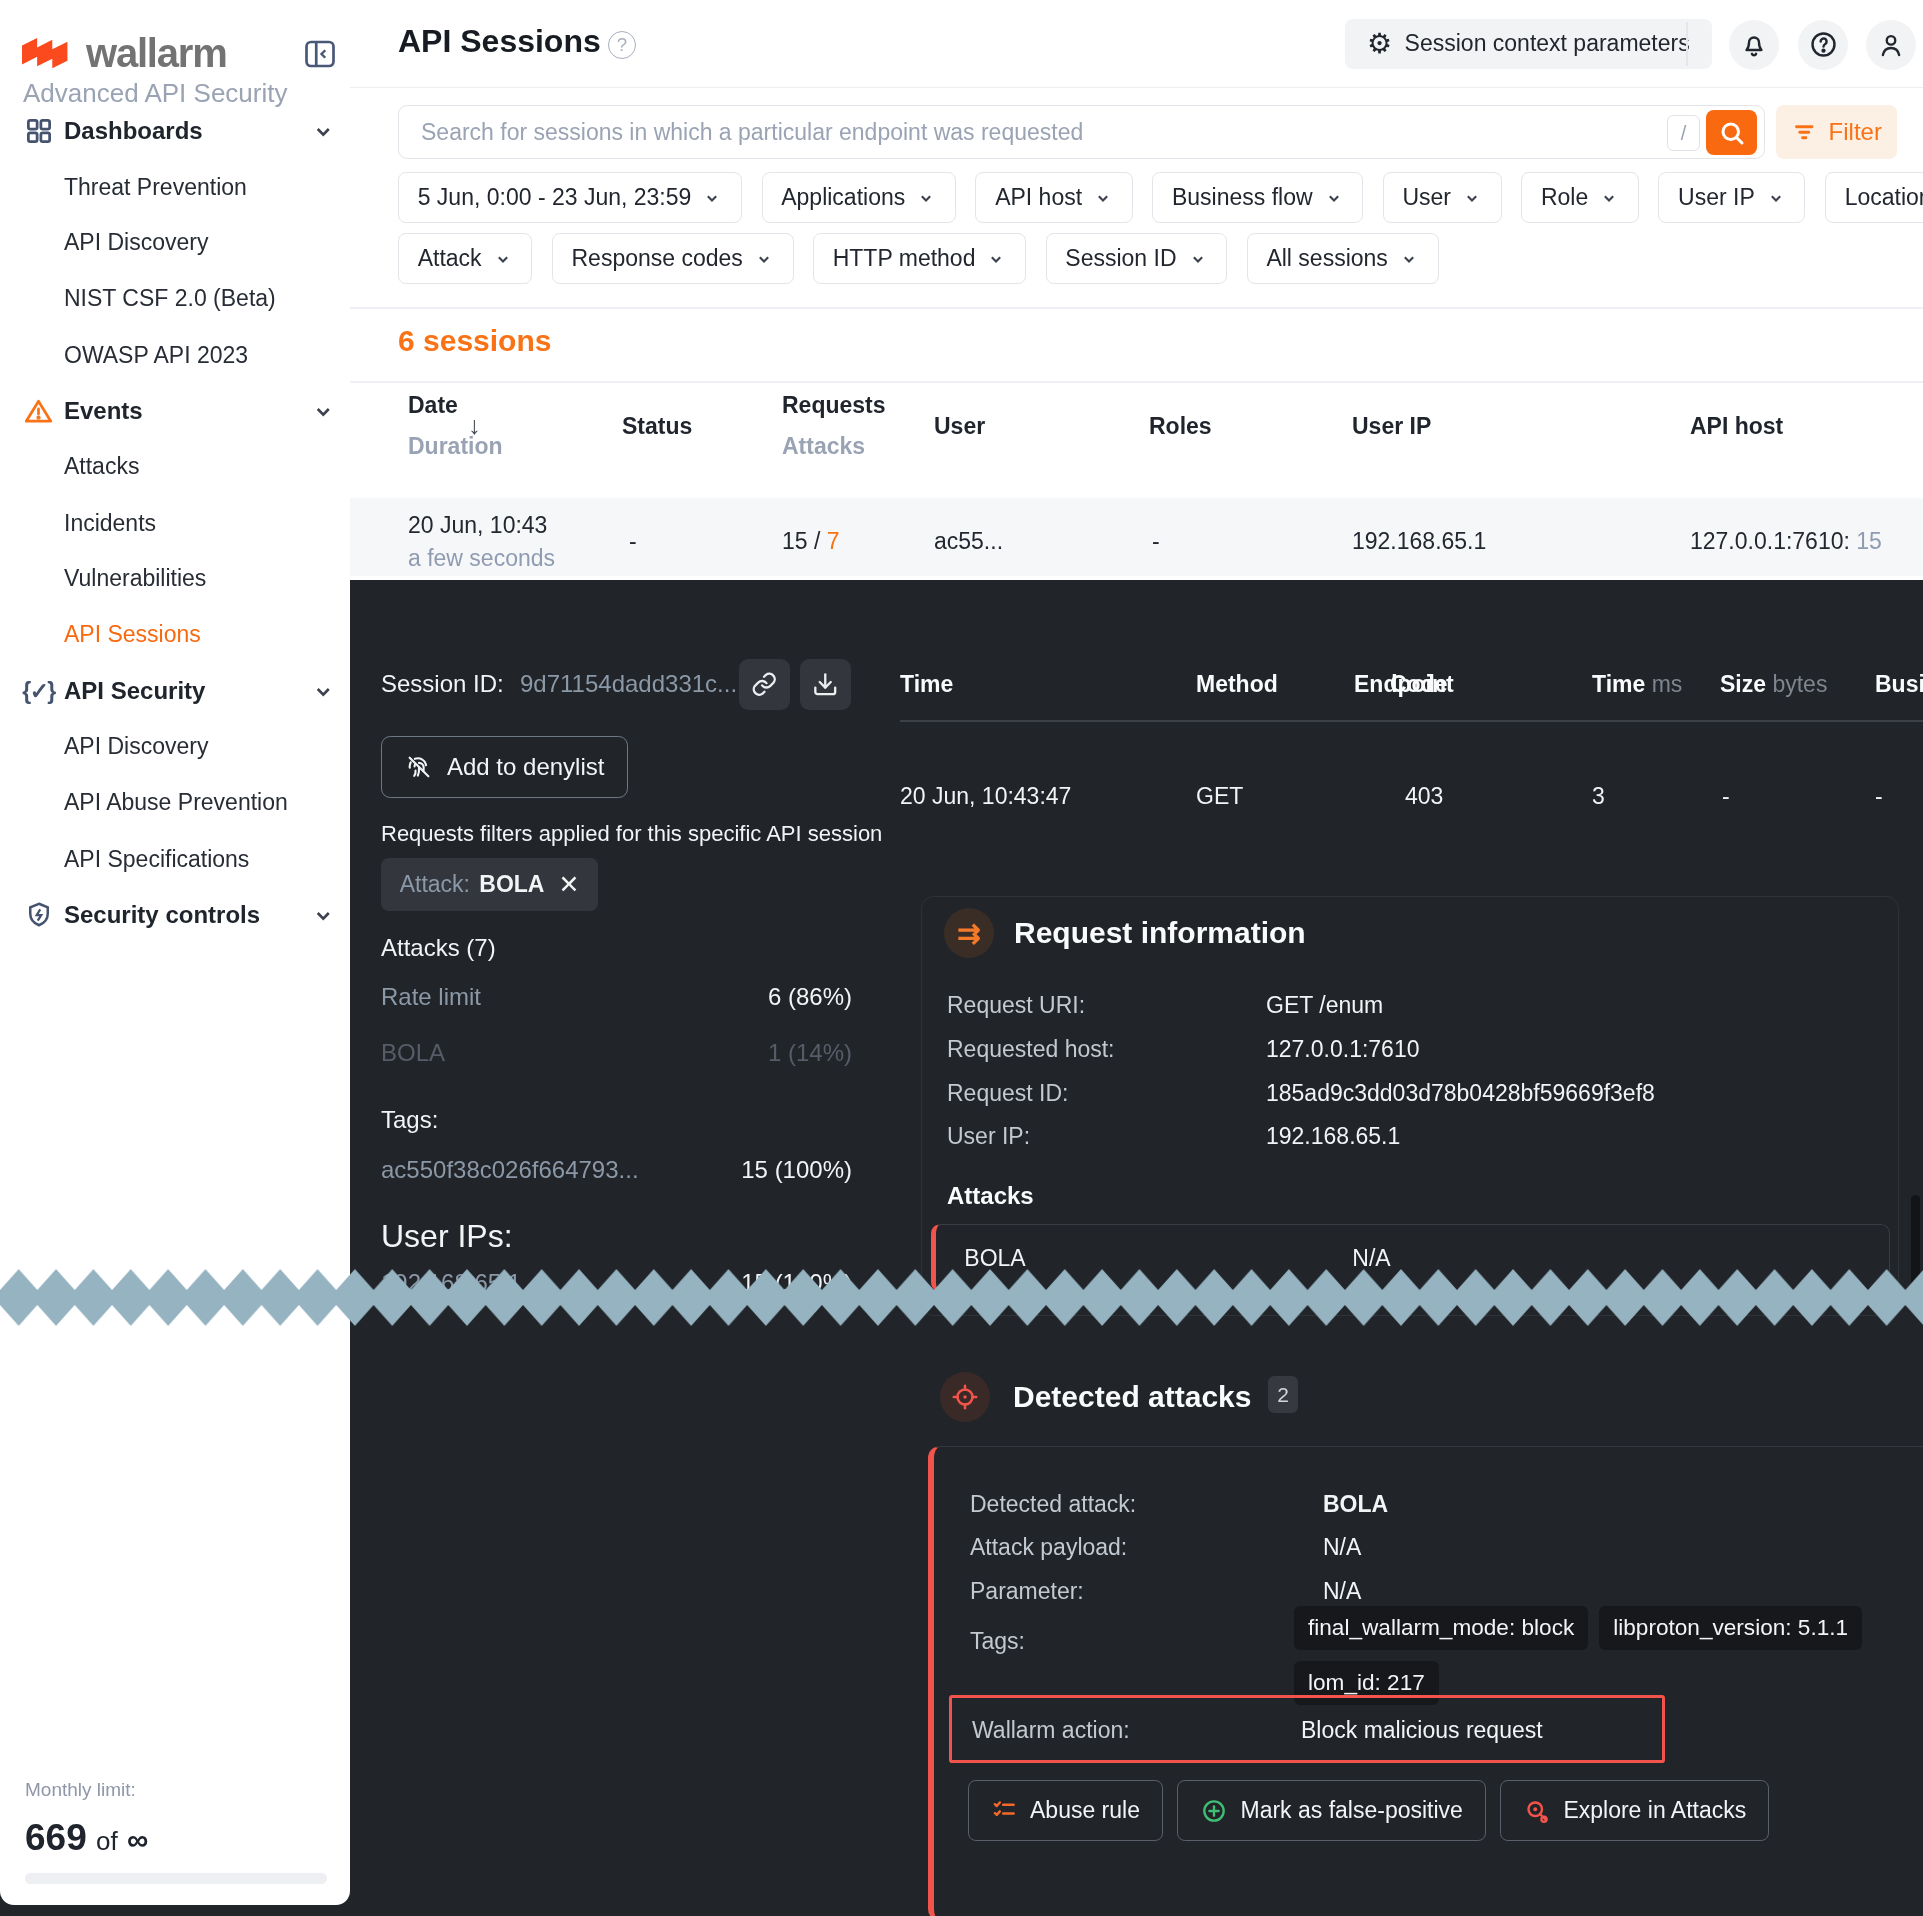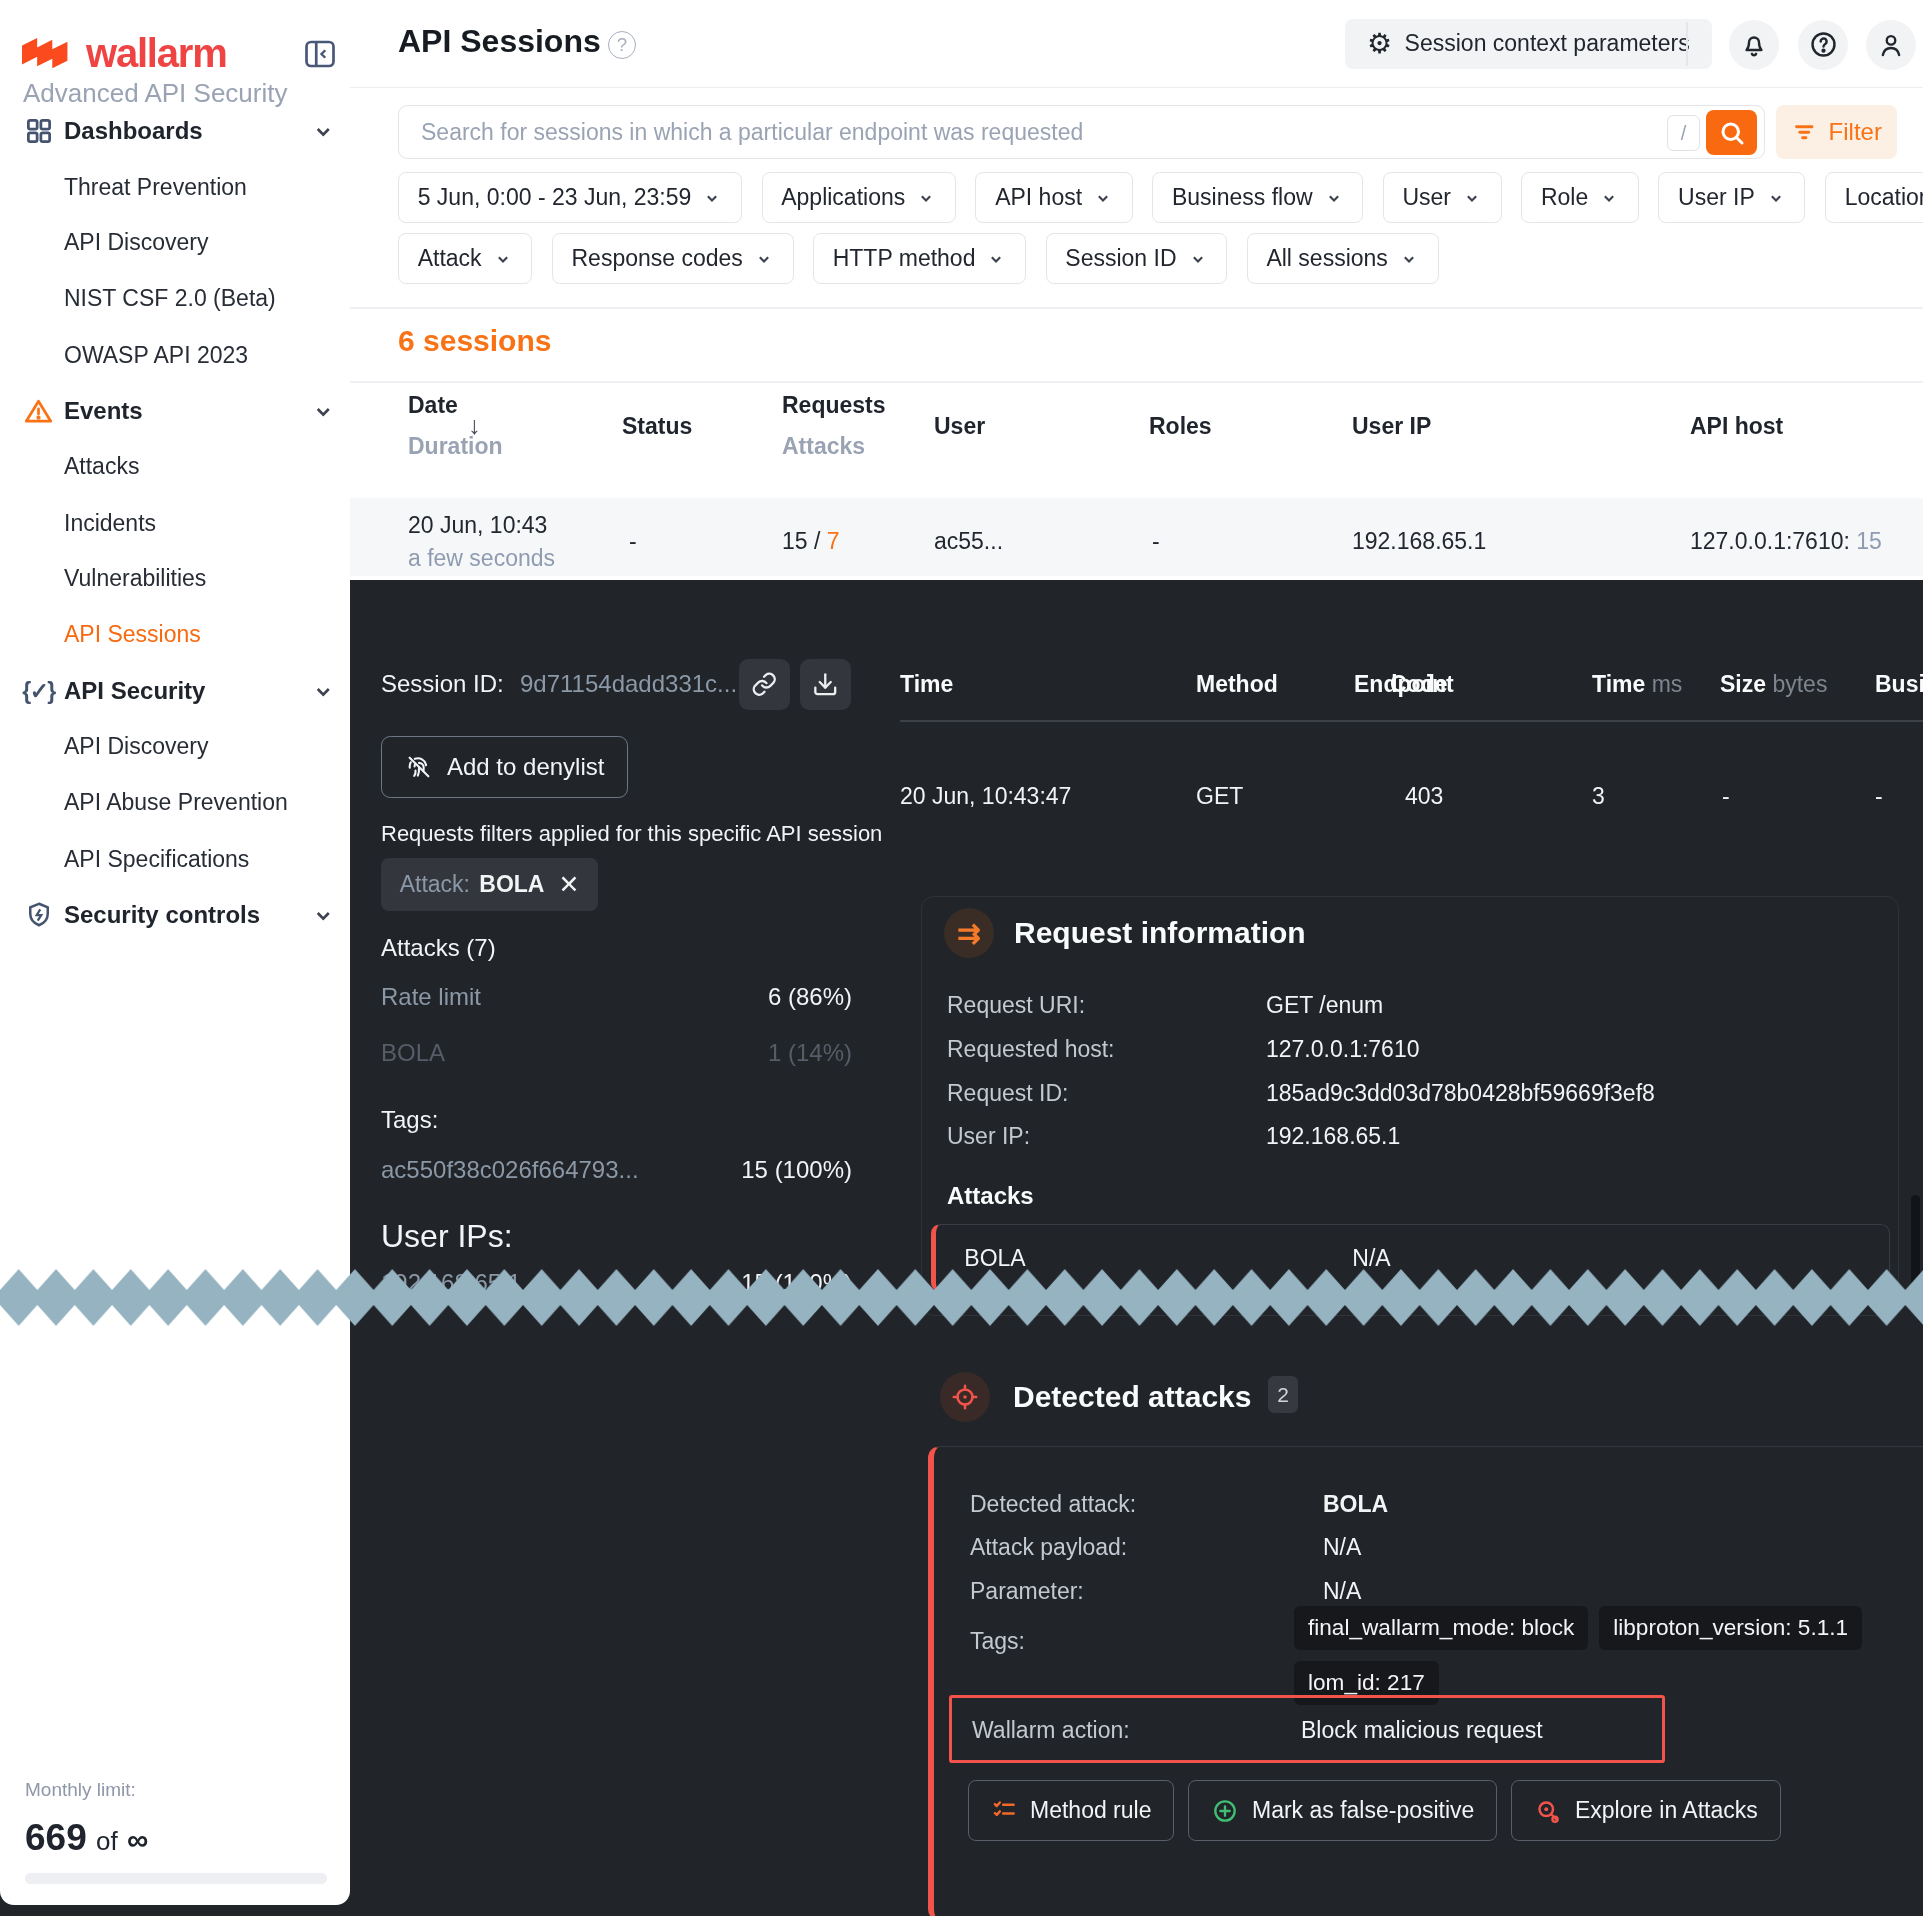--- a/index.html
+++ b/index.html
@@ -4,21 +4,21 @@
 <style>
   * { margin:0; padding:0; box-sizing:border-box; }
   html,body { background:#212428; }
   body { font-family:"Liberation Sans", sans-serif; color:#20252d; }
   .page { position:relative; width:1924px; height:1916px; overflow:hidden; background:#212428; }
   .abs { position:absolute; }
 
   
   .sidebar { position:absolute; left:0; top:0; width:350px; height:1905px; background:#ffffff; border-radius:0 0 14px 14px; z-index:3; }
   .logo-row { position:absolute; left:22px; top:31px; display:flex; align-items:center; }
-  .logo-text { font-size:40px; font-weight:bold; letter-spacing:-1.2px; color:#ef4444; margin-left:11px;text-align:center; }
+  .logo-text { font-size:40px; font-weight:bold; letter-spacing:-1.2px; color:#737373; margin-left:11px;text-align:center; }
   .sidebar-subtitle { position:absolute; left:23px; top:78px; font-size:26px; color:#9aa3b4; }
   .collapse-btn { position:absolute; left:302px; top:36px; width:36px; height:36px; color:#4a5878; cursor:pointer; }
   .nav-row { position:absolute; left:0; width:350px; height:54px; display:flex; align-items:center; cursor:pointer; }
   .nav-icon { position:absolute; left:23px; width:31px; height:31px; color:#44536e; display:flex; align-items:center; justify-content:center; }
   .nav-label { position:absolute; left:64px; font-size:24px; color:#20252d; font-weight:600; }
   .nav-row.sub .nav-label { font-weight:normal; font-size:23px; color:#272c35; }
   .nav-row.active .nav-label { color:#f9690f; }
   .nav-chevron { position:absolute; left:310px; width:26.5px; height:26.5px; color:#3c424d; }
   .braces-icon { font-size:23px; color:#44536e; font-weight:600; letter-spacing:-1.6px; }
   .monthly-label { position:absolute; left:25px; top:1779px; font-size:19px; color:#8e97a8; }
@@ -516,21 +516,21 @@
       </div>
 
       <div class="abs" style="left:34px; top:333px; display:flex; gap:14px">
         <div class="dk-btn">
           <svg class="ic" width="26.5" height="26.5" viewBox="0 0 24 24" fill="none" stroke="#f4692a" stroke-width="2.2" stroke-linecap="round" stroke-linejoin="round">
               <polyline points="3.5 6.5 5.2 8.2 8 5"></polyline>
               <line x1="11" y1="7" x2="20.5" y2="7"></line>
               <polyline points="3.5 14.5 5.2 16.2 8 13"></polyline>
               <line x1="11" y1="15" x2="20.5" y2="15"></line>
             </svg>
-          <span>Method rule</span>
+          <span>Abuse rule</span>
         </div>
         <div class="dk-btn">
           <svg class="ic" width="28" height="28" viewBox="0 0 24 24" fill="none" stroke="#3fbf73" stroke-width="2" stroke-linecap="round">
               <circle cx="12" cy="12" r="8.3"></circle>
               <line x1="12" y1="8" x2="12" y2="16"></line>
               <line x1="8" y1="12" x2="16" y2="12"></line>
             </svg>
           <span>Mark as false-positive</span>
         </div>
         <div class="dk-btn">

